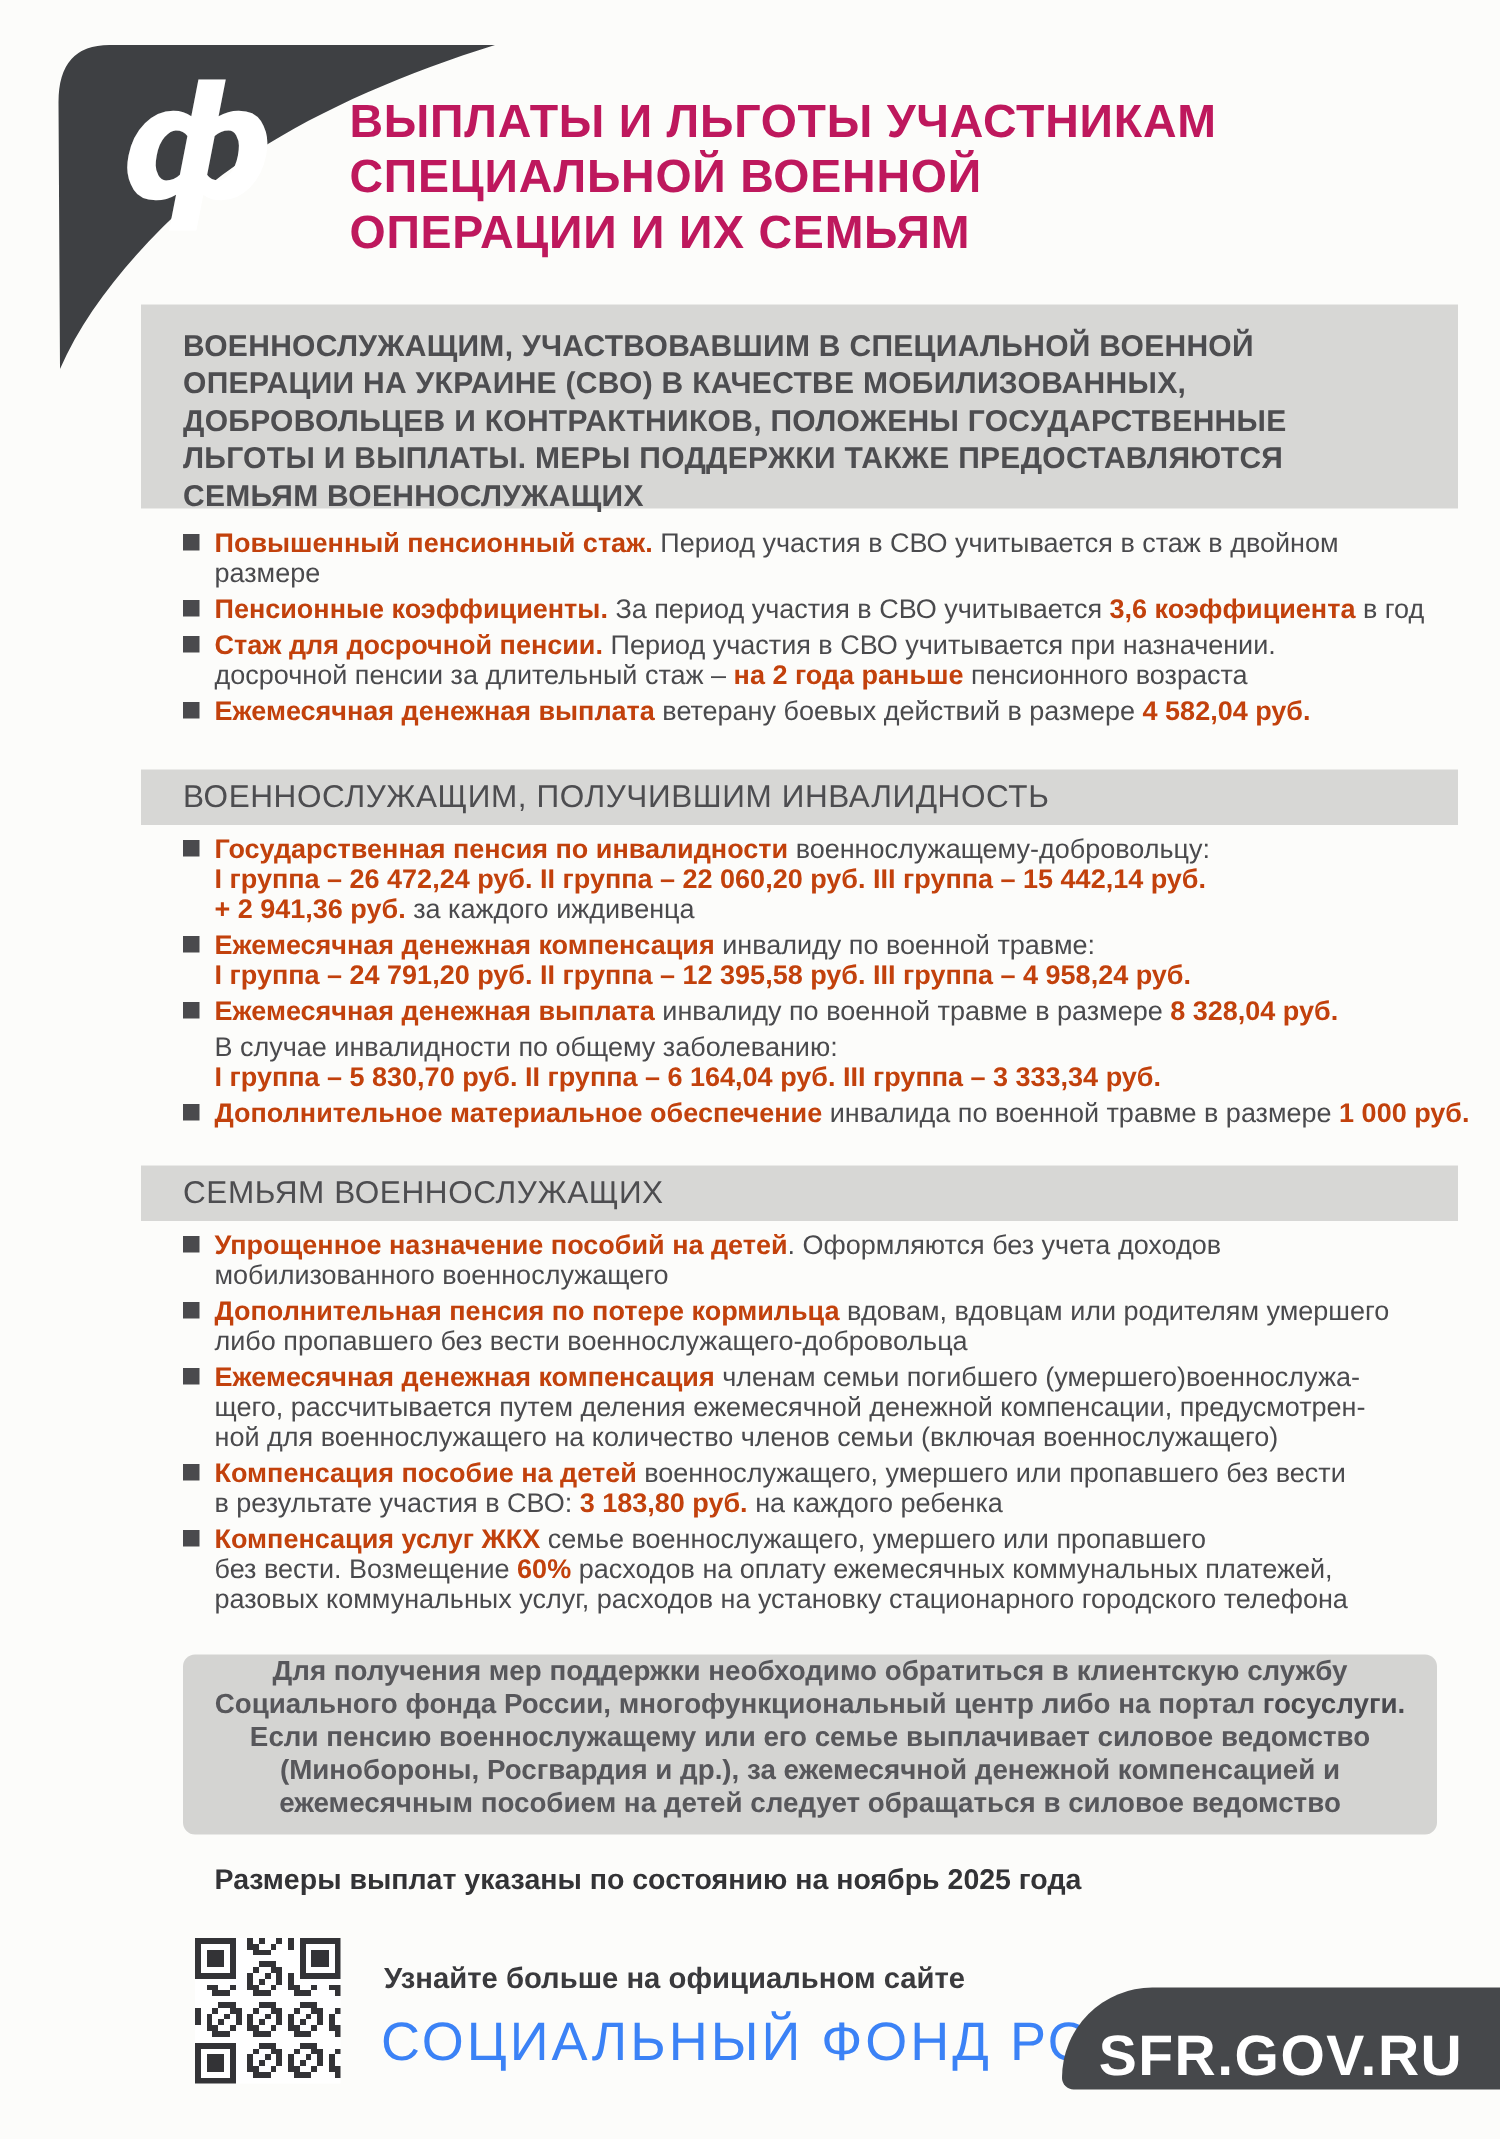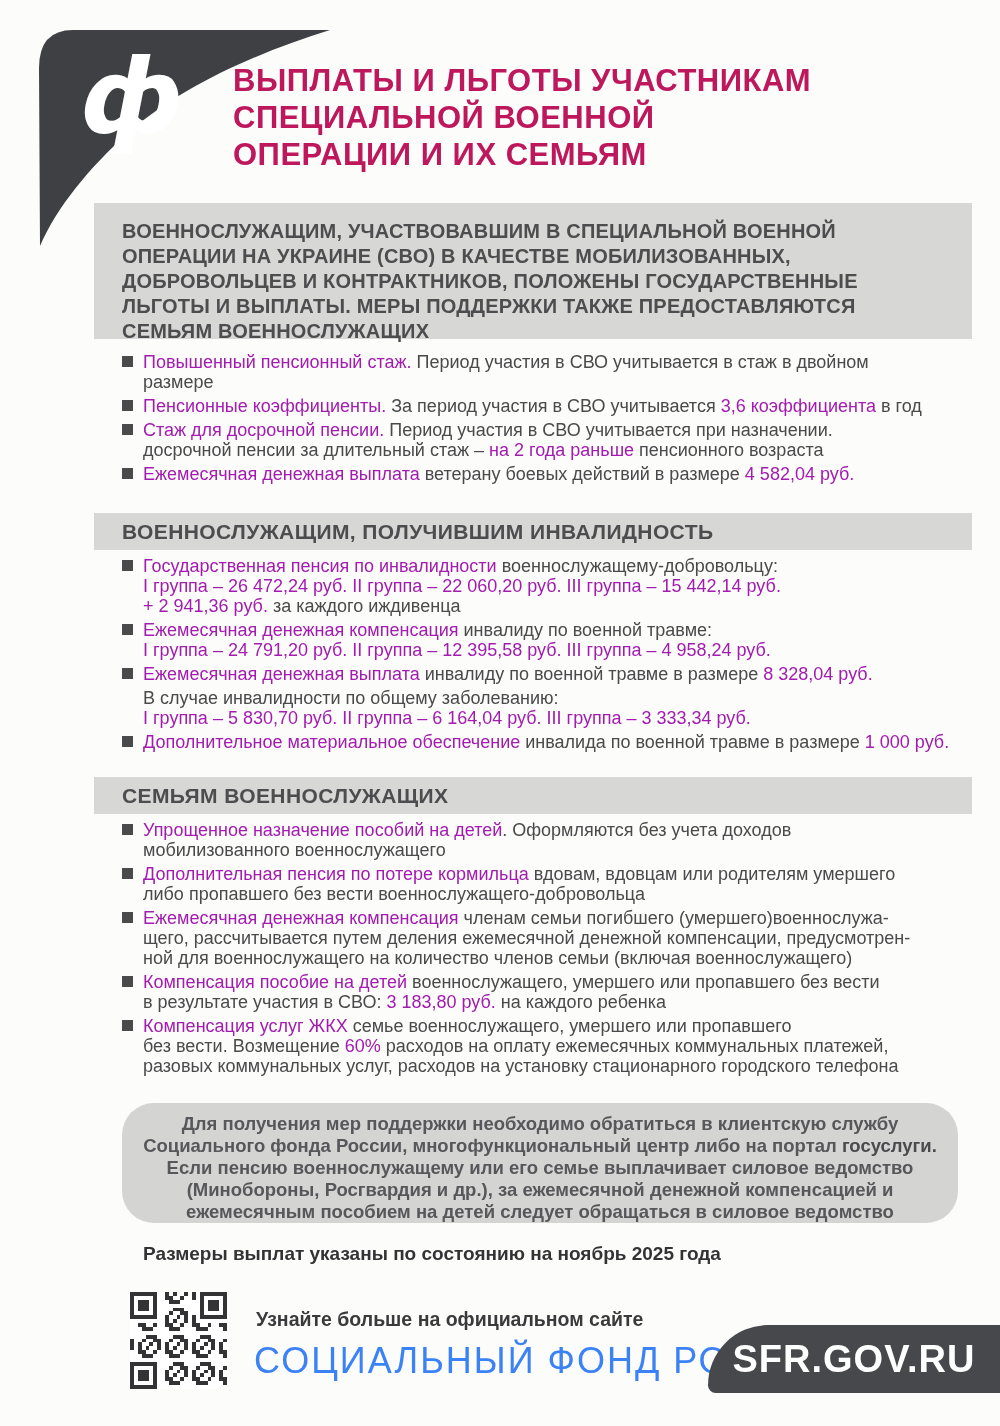--- a/index.html
+++ b/index.html
@@ -23,47 +23,47 @@
   }
   .intro{
     position:absolute;left:94px;top:203px;width:878px;height:136px;
     background:#d7d7d5;box-sizing:border-box;padding:16px 20px 0 28px;
     font-size:20px;font-weight:700;line-height:25px;letter-spacing:.2px;
     color:#4d4d50;white-space:pre-line;
   }
   .band{
     position:absolute;left:94px;width:878px;height:37px;background:#d7d7d5;
     box-sizing:border-box;padding-left:28px;display:flex;align-items:center;
-    font-size:21px;font-weight:700;letter-spacing:.4px;color:#4d4d50;
+    font-size:21px;font-weight:400;letter-spacing:.4px;color:#4d4d50;
   }
   #band2{top:513px}
   #band3{top:777px}
   .list{position:absolute;left:122px;width:858px;font-size:18px;line-height:20px;color:#4a4a4d;}
   #list1{top:352px}
   #list2{top:556px}
   #list3{top:820px}
   .item{position:relative;padding-left:21px;margin-bottom:4px;}
   .item::before{content:"";position:absolute;left:0;top:4px;width:11px;height:11px;background:#4a4a4d;}
   .item.sub{margin-top:2px;}
   .item.sub::before{display:none;}
-  .b{font-weight:400;color:#a21caf;}
+  .b{font-weight:700;color:#c2410c;}
   .infobox{
     position:absolute;left:122px;top:1103px;width:836px;height:120px;
-    background:#d4d4d2;border-radius:32px;box-sizing:border-box;padding-top:10px;
+    background:#d4d4d2;border-radius:8px;box-sizing:border-box;
     text-align:center;font-size:18.5px;font-weight:600;line-height:22px;color:#57575b;
   }
   .infobox .b{font-weight:800;color:#4a4a4f;}
   .note{position:absolute;left:128px;top:1243px;font-size:19px;font-weight:700;color:#333336;margin-left:15px;}
   .qr{position:absolute;left:130px;top:1292px;width:97px;height:97px;}
   .qr-caption{position:absolute;left:256px;top:1308px;font-size:19.5px;font-weight:700;color:#3a3a3d;}
   .org{position:absolute;left:254px;top:1340px;font-size:36px;font-weight:400;letter-spacing:2px;color:#3b82f6;}
   .badge{
     position:absolute;left:708px;top:1325px;width:292px;height:68px;
     background:#46484b;border-radius:62px 0 0 8px;
-    display:flex;align-items:center;justify-content:center;
+    display:flex;align-items:flex-end;justify-content:center;
   }
   .badge span{color:#ffffff;font-size:38px;font-weight:700;letter-spacing:1px;}
 </style>
 </head>
 <body>
 
 <div class="page">
 
   <svg class="logo-shape" viewBox="0 0 302 220" xmlns="http://www.w3.org/2000/svg" aria-hidden="true">
     <path d="M 40,2 H 297 C 220,26 146,60 95,105 C 56,140 24,179 7,218 L 6,40 Q 6,2 40,2 Z" fill="#3e4043"></path>

